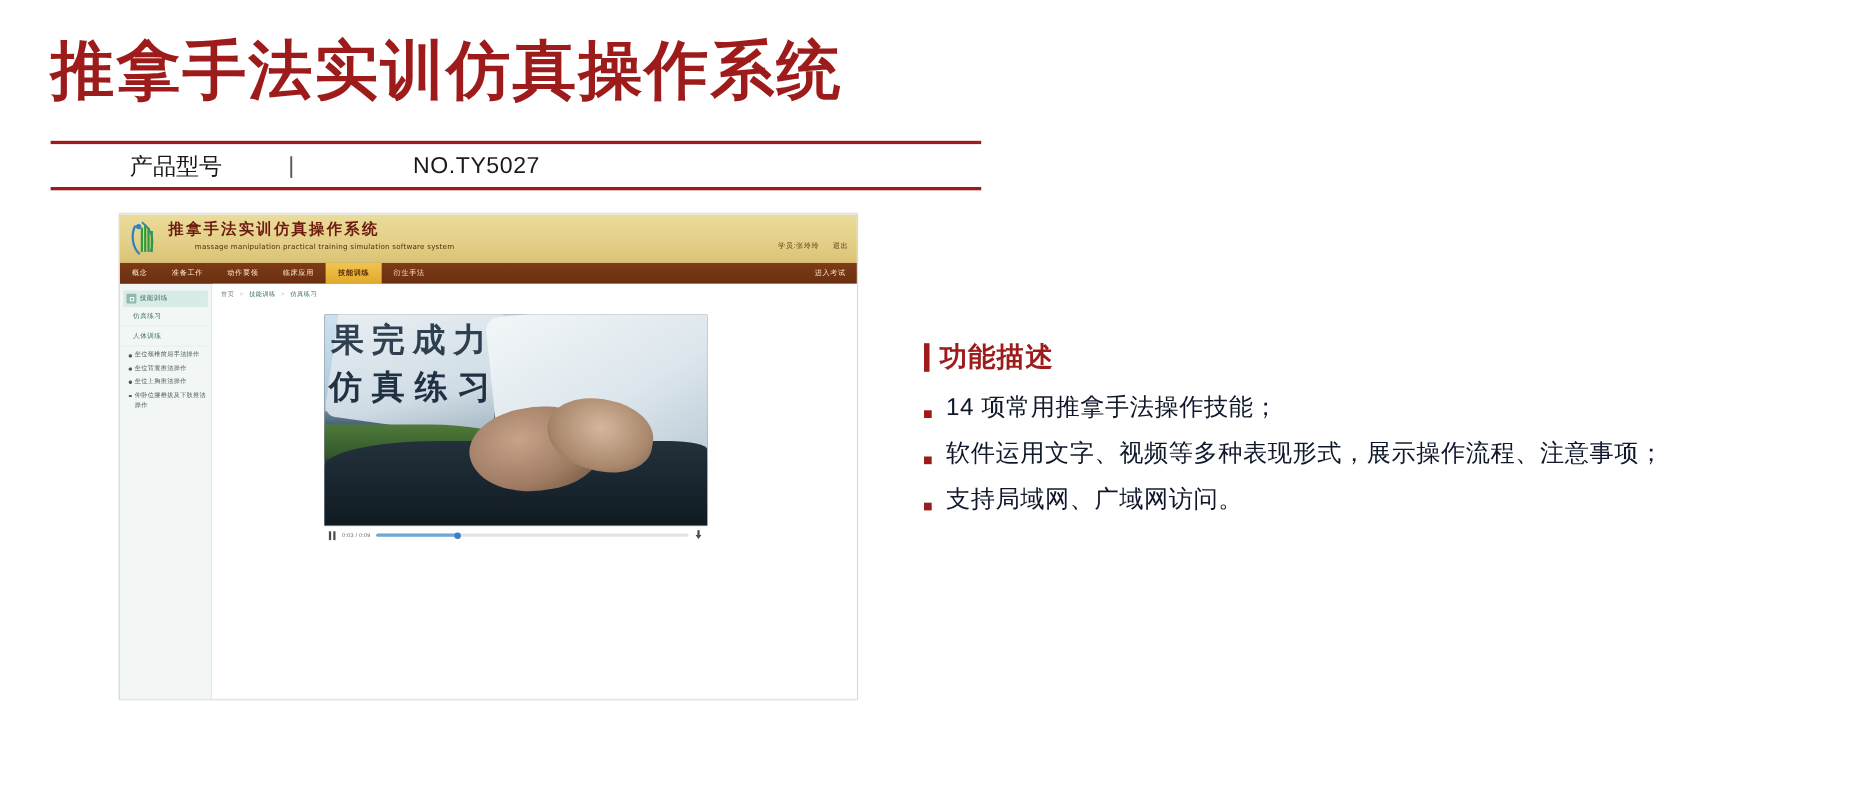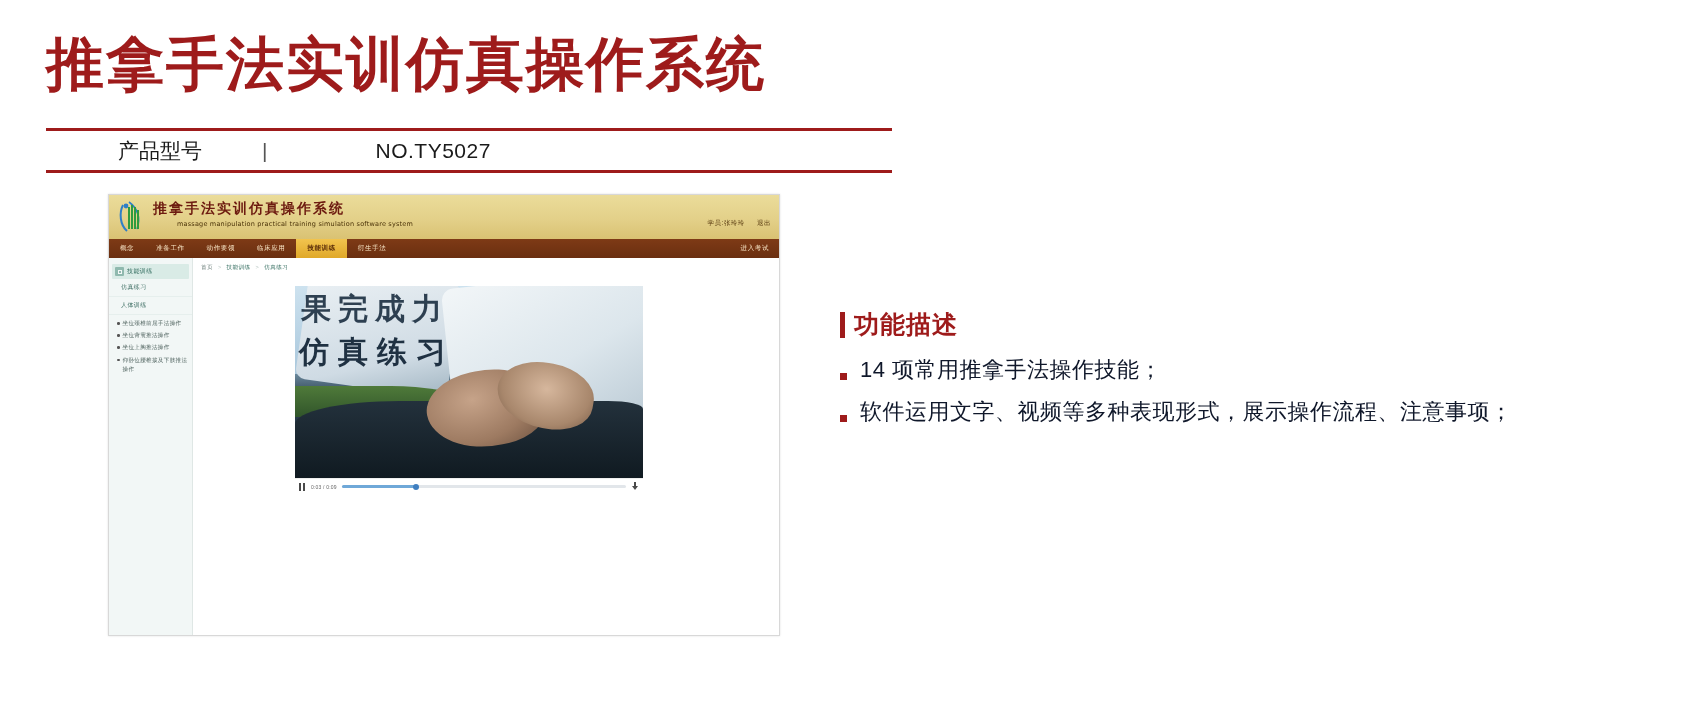--- a/index.html
+++ b/index.html
@@ -375,14 +375,18 @@
   </div>
   <ul class="desc-ul">
     <li class="desc-li">
       <span class="desc-sq"></span>
       <span class="desc-txt">14 项常用推拿手法操作技能；</span>
     </li>
     <li class="desc-li">
       <span class="desc-sq"></span>
       <span class="desc-txt">软件运用文字、视频等多种表现形式，展示操作流程、注意事项；</span>
     </li>
+    <li class="desc-li">
+      <span class="desc-sq"></span>
+      <span class="desc-txt">支持局域网、广域网访问。</span>
+    </li>
   </ul>
 </div>
 
 </body></html>

